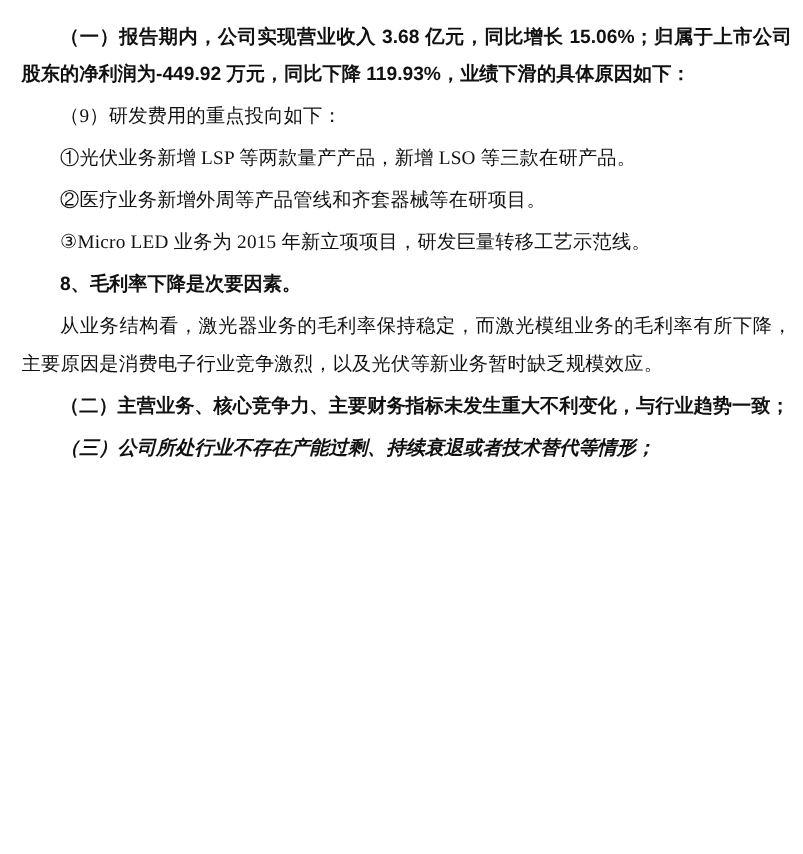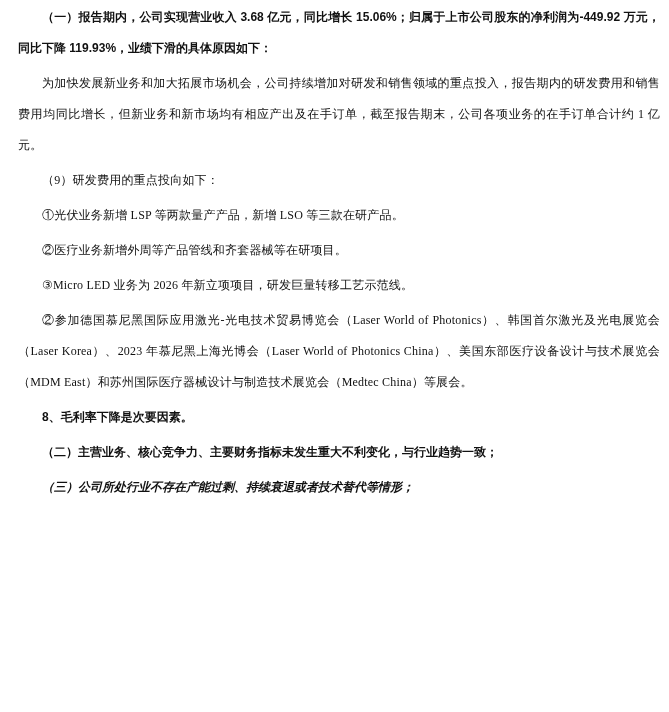--- a/index.html
+++ b/index.html
@@ -6,24 +6,24 @@
     margin: 0;
     padding: 0;
     background: #ffffff;
   }
   .page {
     position: relative;
     width: 669px;
     height: 568px;
     box-sizing: border-box;
     background: #ffffff;
-    padding: 2px 9px 0 18px;
+    padding: 16px 9px 0 18px;
     overflow: hidden;
     font-family: "Liberation Serif", "DejaVu Serif", serif;
-    font-size: 12px;
+    font-size: 16px;
     line-height: 31px;
     color: #111111;
   }
   .para {
     margin: 0 0 4px 0;
     text-indent: 2em;
     text-align: justify;
     letter-spacing: 0.2px;
   }
   .para:last-child {
@@ -34,22 +34,21 @@
     font-weight: bold;
     font-family: "Liberation Sans", "DejaVu Sans", sans-serif;
     letter-spacing: 0;
   }
 </style>
 </head>
 <body>
 
 <div class="page">
   <p class="para bold">（一）报告期内，公司实现营业收入 3.68 亿元，同比增长 15.06%；归属于上市公司股东的净利润为-449.92 万元，同比下降 119.93%，业绩下滑的具体原因如下：</p>
-  <p class="para">为加快发展新业务和加大拓展市场机会，公司持续增加对研发和销售领域的重点投入，报告期内的研发费用和销售费用均同比增长，但新业务和新市场均有相应产出及在手订单，截至报告期末，公司各项业务的在手订单合计约 1 亿元。</p>
   <p class="para">（9）研发费用的重点投向如下：</p>
   <p class="para">①光伏业务新增 LSP 等两款量产产品，新增 LSO 等三款在研产品。</p>
   <p class="para">②医疗业务新增外周等产品管线和齐套器械等在研项目。</p>
-  <p class="para">③Micro LED 业务为 2026 年新立项项目，研发巨量转移工艺示范线。</p>
-  <p class="para">②参加德国慕尼黑国际应用激光-光电技术贸易博览会（Laser World of Photonics）、韩国首尔激光及光电展览会（Laser Korea）、2023 年慕尼黑上海光博会（Laser World of Photonics China）、美国东部医疗设备设计与技术展览会（MDM East）和苏州国际医疗器械设计与制造技术展览会（Medtec China）等展会。</p>
+  <p class="para">③Micro LED 业务为 2015 年新立项项目，研发巨量转移工艺示范线。</p>
   <p class="para bold">8、毛利率下降是次要因素。</p>
+  <p class="para">从业务结构看，激光器业务的毛利率保持稳定，而激光模组业务的毛利率有所下降，主要原因是消费电子行业竞争激烈，以及光伏等新业务暂时缺乏规模效应。</p>
   <p class="para bold">（二）主营业务、核心竞争力、主要财务指标未发生重大不利变化，与行业趋势一致；</p>
   <p class="para bold">（三）公司所处行业不存在产能过剩、持续衰退或者技术替代等情形；</p>
 </div>
 
 </body></html>

